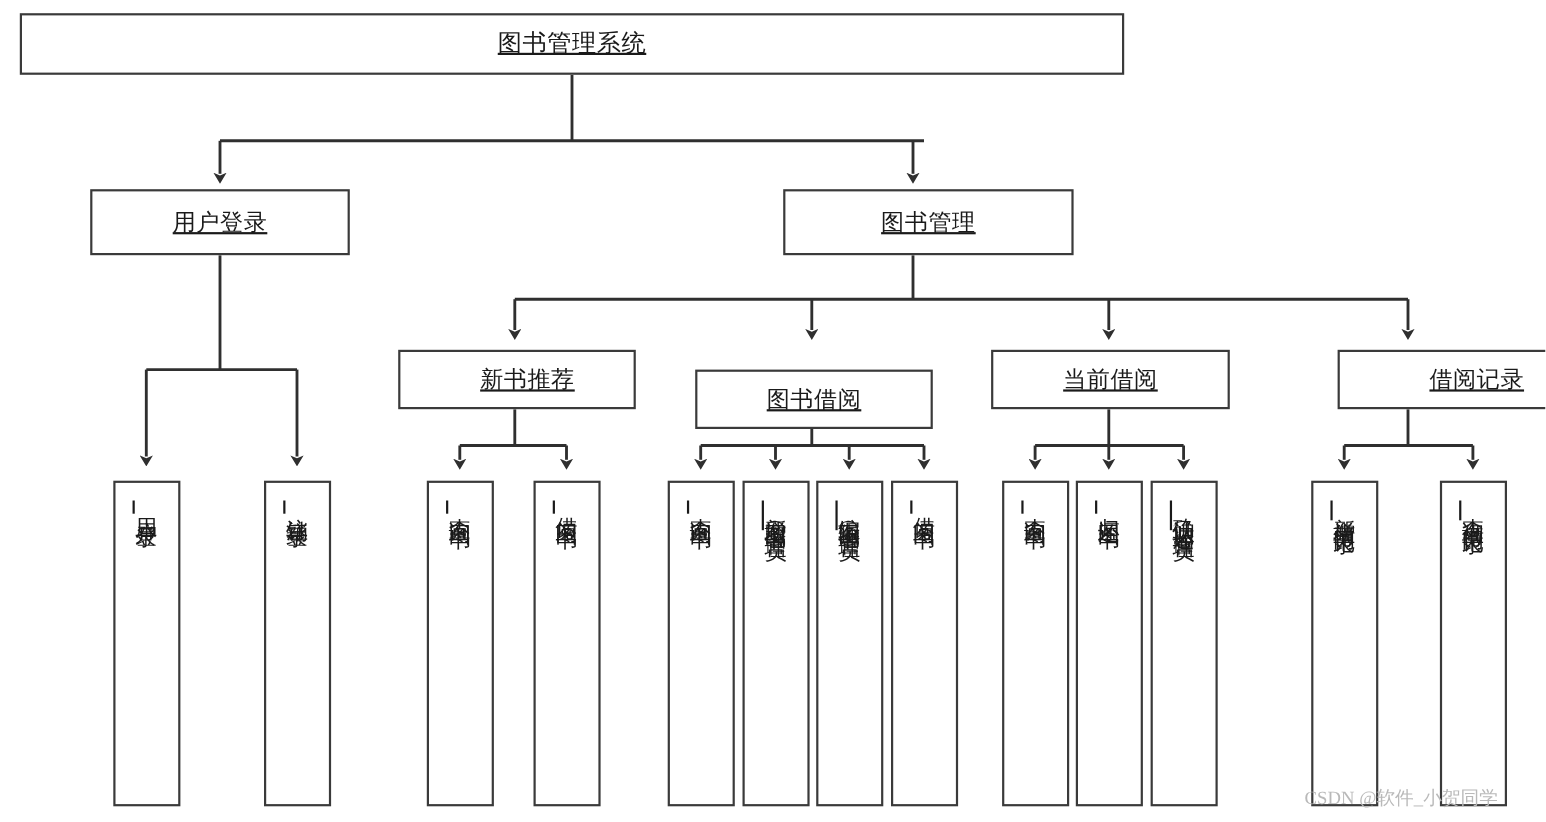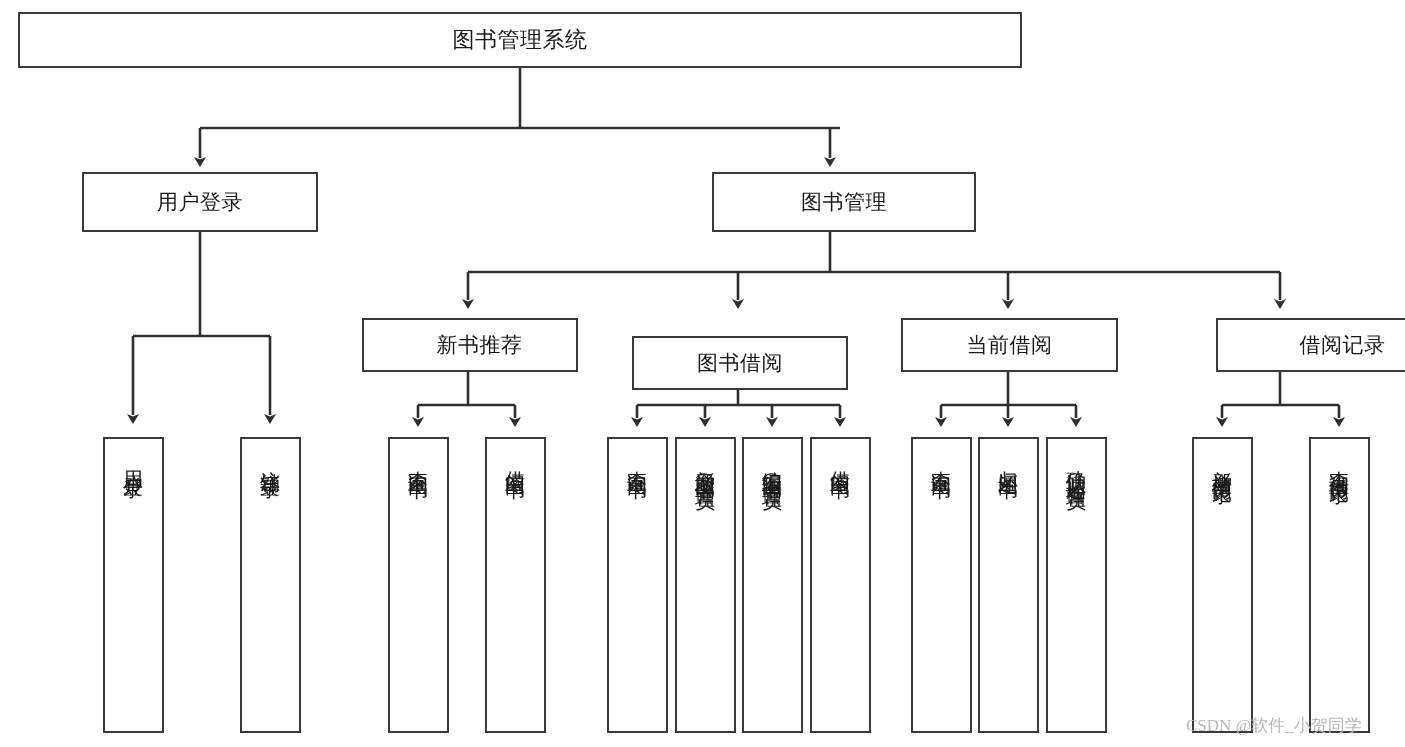--- a/index.html
+++ b/index.html
@@ -34,20 +34,21 @@
     display: flex;
     align-items: center;
     justify-content: center;
     color: #1a1a1a;
   }
   .node .label {
     display: block;
     text-align: left;
     line-height: 1.18;
     letter-spacing: 0.5px;
+    text-decoration: underline;
   }
   .node.horiz .label {
     writing-mode: horizontal-tb;
     font-size: 21px;
   }
   .node.root .label {
     font-size: 22px;
   }
   .node.vert {
     align-items: flex-start;

